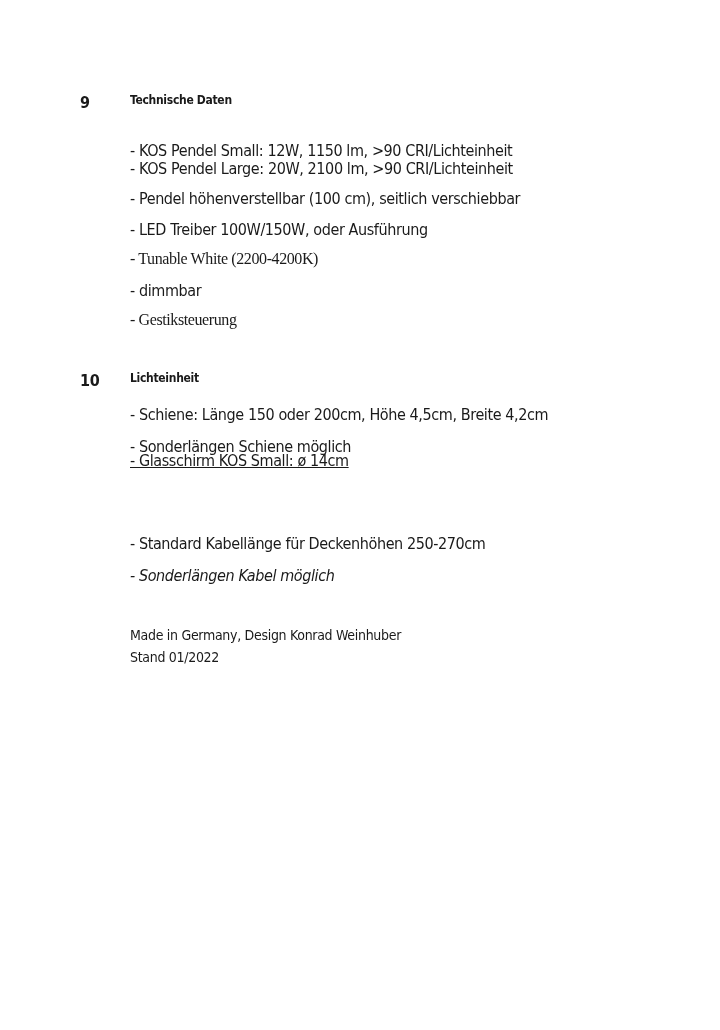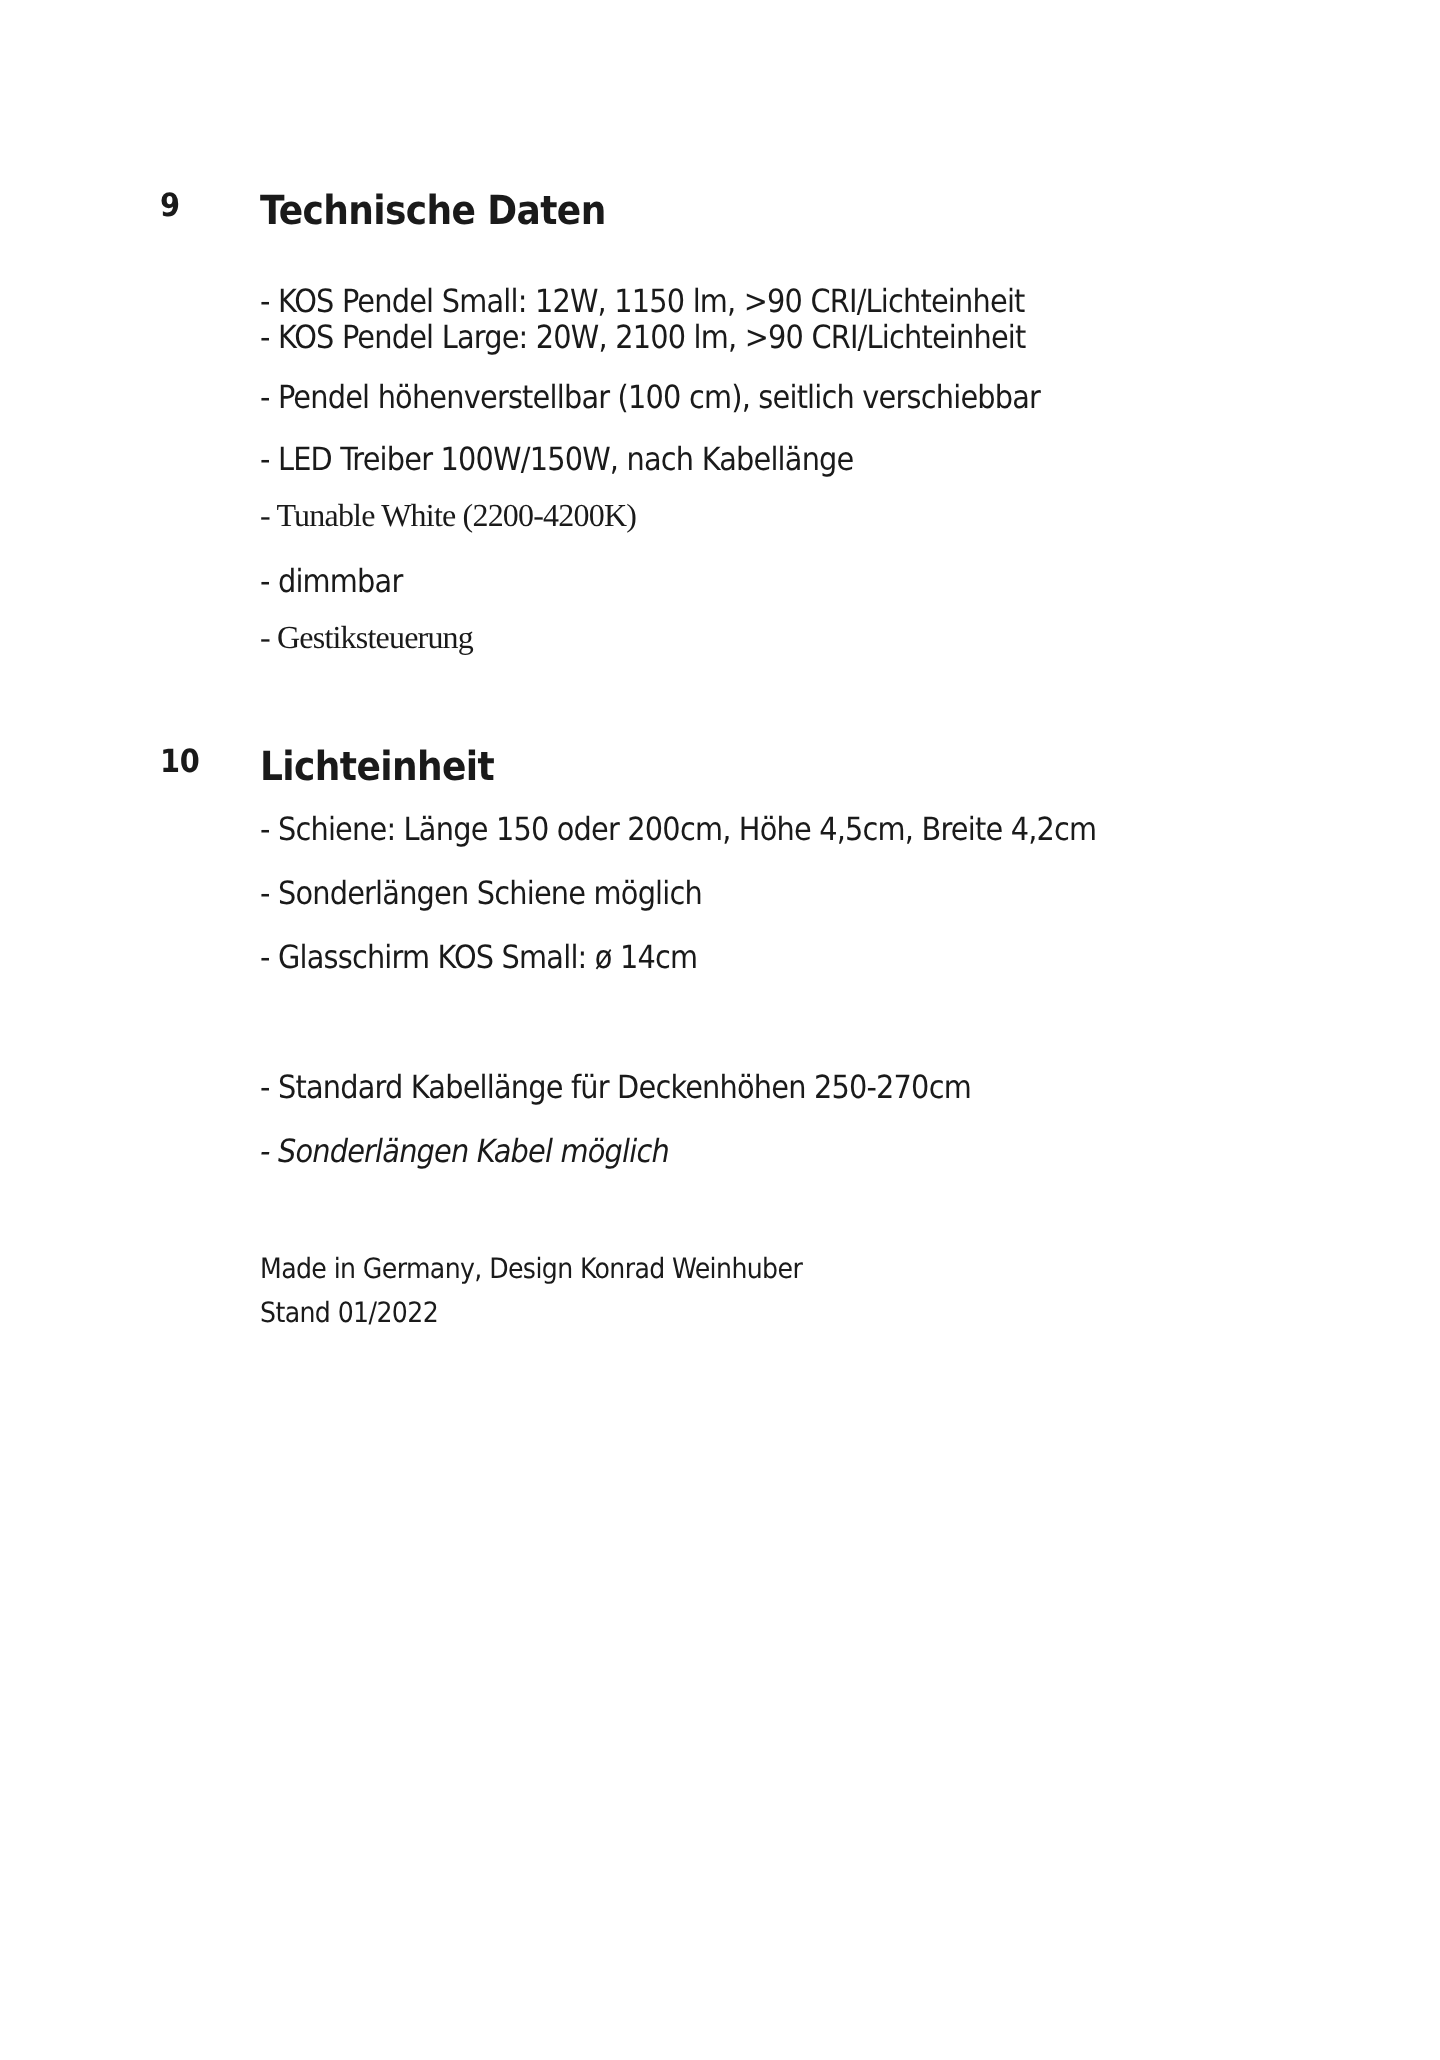--- a/index.html
+++ b/index.html
@@ -24,21 +24,21 @@
       position: absolute;
       left: 80px;
       font-weight: bold;
       font-size: 16px;
       letter-spacing: -0.2px;
     }
     .section-title {
       position: absolute;
       left: 130px;
       font-weight: bold;
-      font-size: 20px;
+      font-size: 12px;
       letter-spacing: -0.3px;
       text-align: right;
     }
     .item {
       position: absolute;
       left: 130px;
       font-size: 16px;
       letter-spacing: -0.4px;
       white-space: nowrap;
       transform-origin: left top;
@@ -55,30 +55,30 @@
 <body>
 
 <div class="page">
 
   <div class="section-num" style="top:93px;">9</div>
   <div class="section-title" style="top:93px;">Technische Daten</div>
 
   <div class="item" style="top:128px;margin-top:13px;">- KOS Pendel Small: 12W, 1150 lm, &gt;90 CRI/Lichteinheit</div>
   <div class="item" style="top:159px;">- KOS Pendel Large: 20W, 2100 lm, &gt;90 CRI/Lichteinheit</div>
   <div class="item" style="top:189px;">- Pendel höhenverstellbar (100 cm), seitlich verschiebbar</div>
-  <div class="item" style="top:220px;">- LED Treiber 100W/150W, nach Kabellänge</div>
+  <div class="item" style="top:220px;">- LED Treiber 100W/150W, oder Ausführung</div>
   <div class="item" style="top:250px;font-family:Liberation Serif, serif;">- Tunable White (2200-4200K)</div>
   <div class="item" style="top:281px;">- dimmbar</div>
   <div class="item" style="top:311px;font-family:Liberation Serif, serif;">- Gestiksteuerung</div>
 
   <div class="section-num" style="top:371px;">10</div>
   <div class="section-title" style="top:371px;">Lichteinheit</div>
 
   <div class="item" style="top:405px;">- Schiene: Länge 150 oder 200cm, Höhe 4,5cm, Breite 4,2cm</div>
   <div class="item" style="top:437px;">- Sonderlängen Schiene möglich</div>
-  <div class="item" style="top:469px;">- Glasschirm KOS Small: ø 14cm</div>
+  <div class="item" style="top:451px;text-decoration:underline;">- Glasschirm KOS Small: ø 14cm</div>
   <div class="item" style="top:534px;">- Standard Kabellänge für Deckenhöhen 250-270cm</div>
   <div class="item" style="top:566px;font-style:italic;">- Sonderlängen Kabel möglich</div>
 
   <div class="footer-line" style="top:627px;">Made in Germany, Design Konrad Weinhuber</div>
   <div class="footer-line" style="top:649px;">Stand 01/2022</div>
 
 </div>
 
 </body></html>

